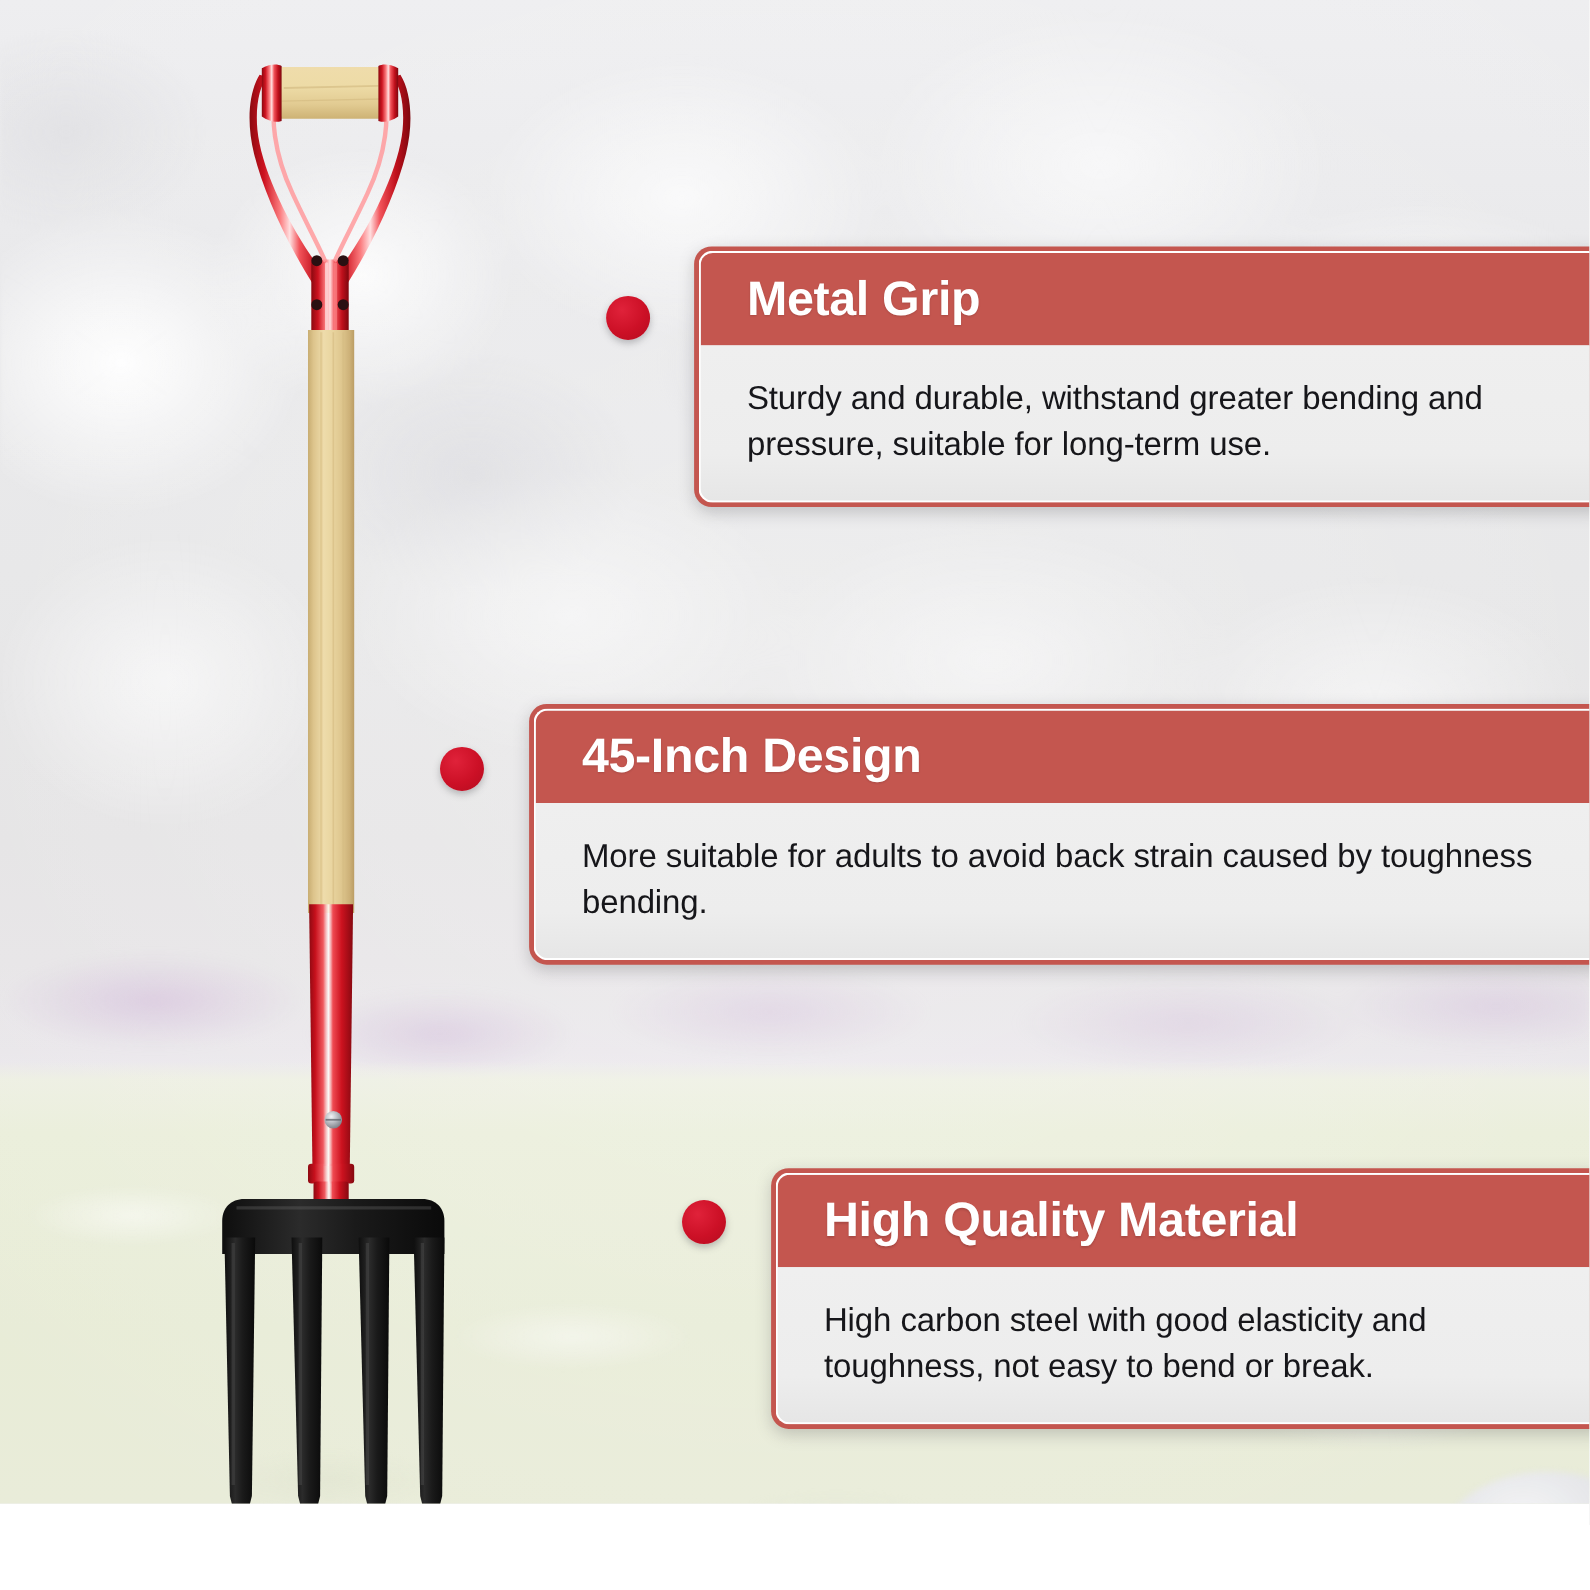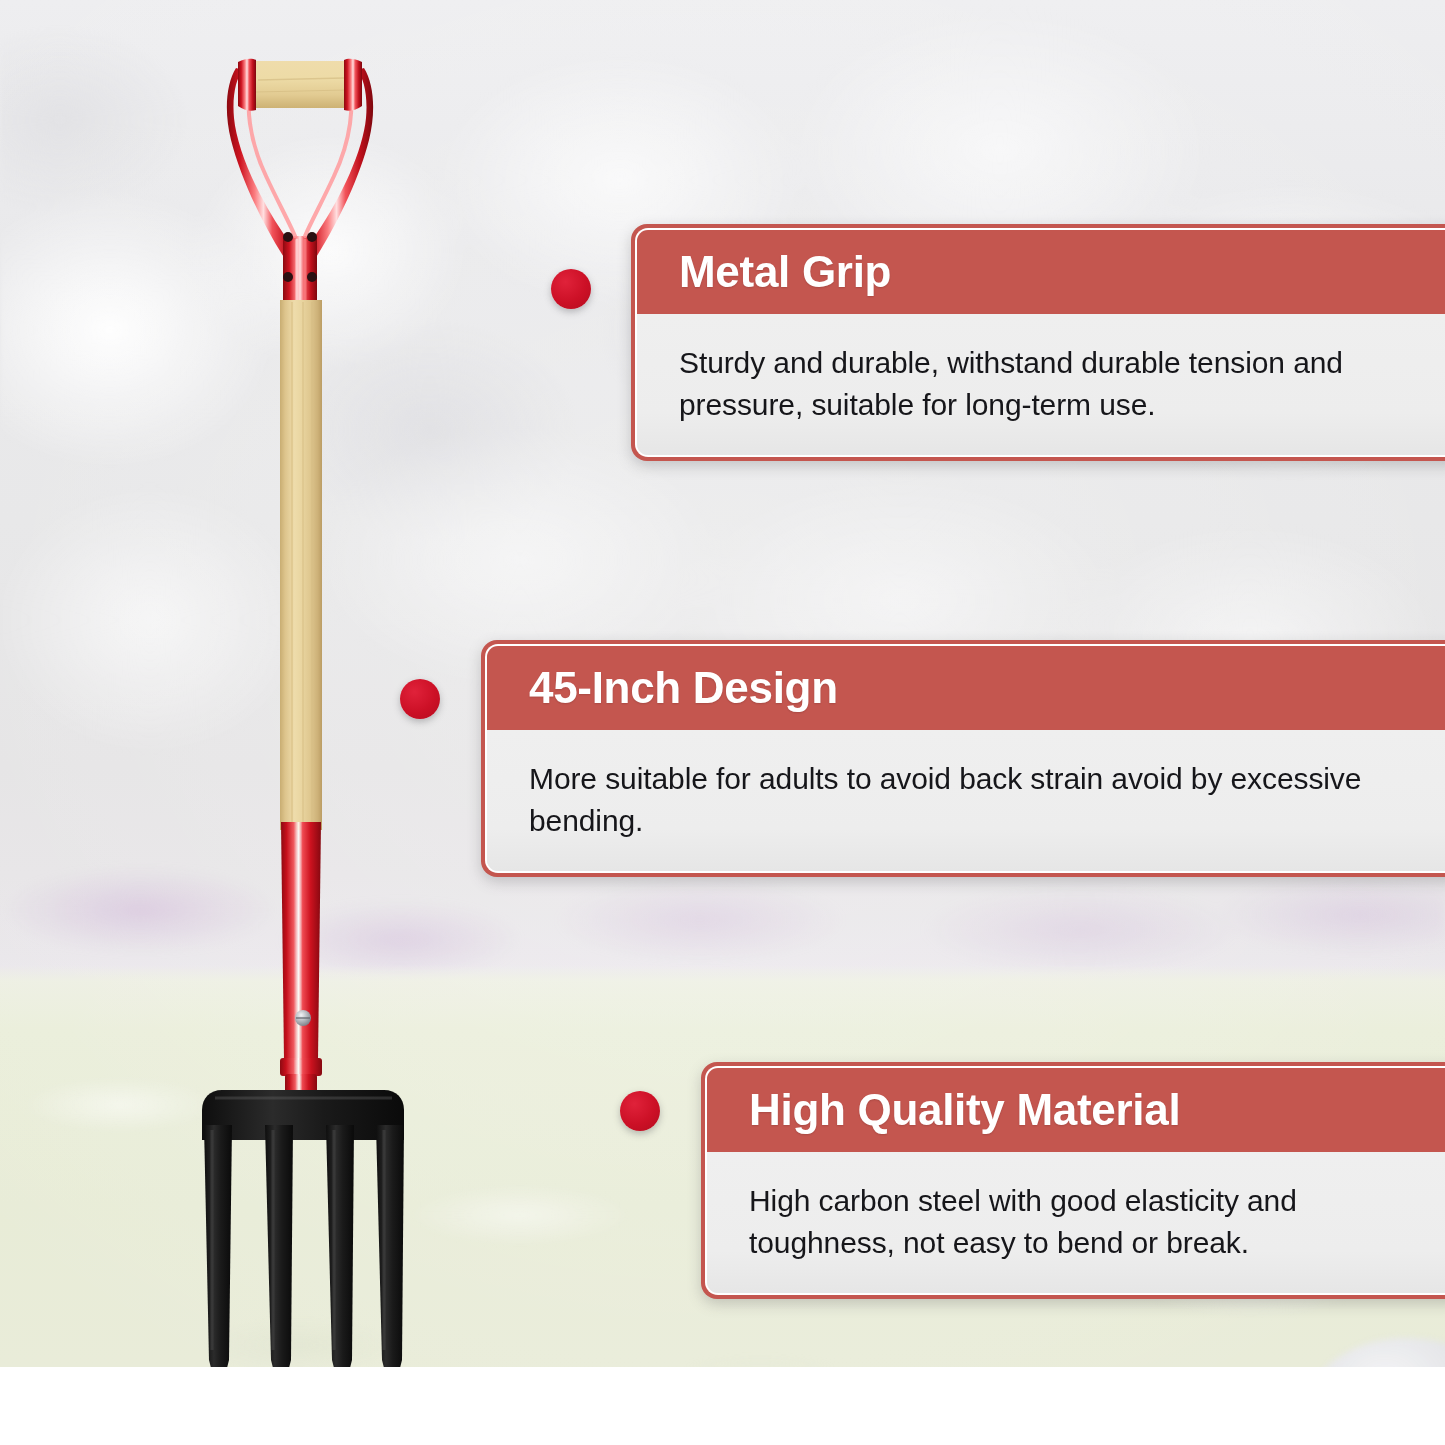--- a/index.html
+++ b/index.html
@@ -312,33 +312,33 @@
     </g>
   </svg>
 
   <div class="dot" id="dot-1"></div>
   <div class="card" id="card-1">
     <div class="card-inner">
       <div class="card-head">
         <div class="card-title">Metal Grip</div>
       </div>
       <div class="card-body">
-        <div class="card-text">Sturdy and durable, withstand durable tension and pressure, suitable for long-term use.</div>
+        <div class="card-text">Sturdy and durable, withstand greater bending and pressure, suitable for long-term use.</div>
       </div>
     </div>
   </div>
 
   <div class="dot" id="dot-2"></div>
   <div class="card" id="card-2">
     <div class="card-inner">
       <div class="card-head">
         <div class="card-title">45-Inch Design</div>
       </div>
       <div class="card-body">
-        <div class="card-text">More suitable for adults to avoid back strain avoid by excessive bending.</div>
+        <div class="card-text">More suitable for adults to avoid back strain caused by toughness bending.</div>
       </div>
     </div>
   </div>
 
   <div class="dot" id="dot-3"></div>
   <div class="card" id="card-3">
     <div class="card-inner">
       <div class="card-head">
         <div class="card-title">High Quality Material</div>
       </div>

